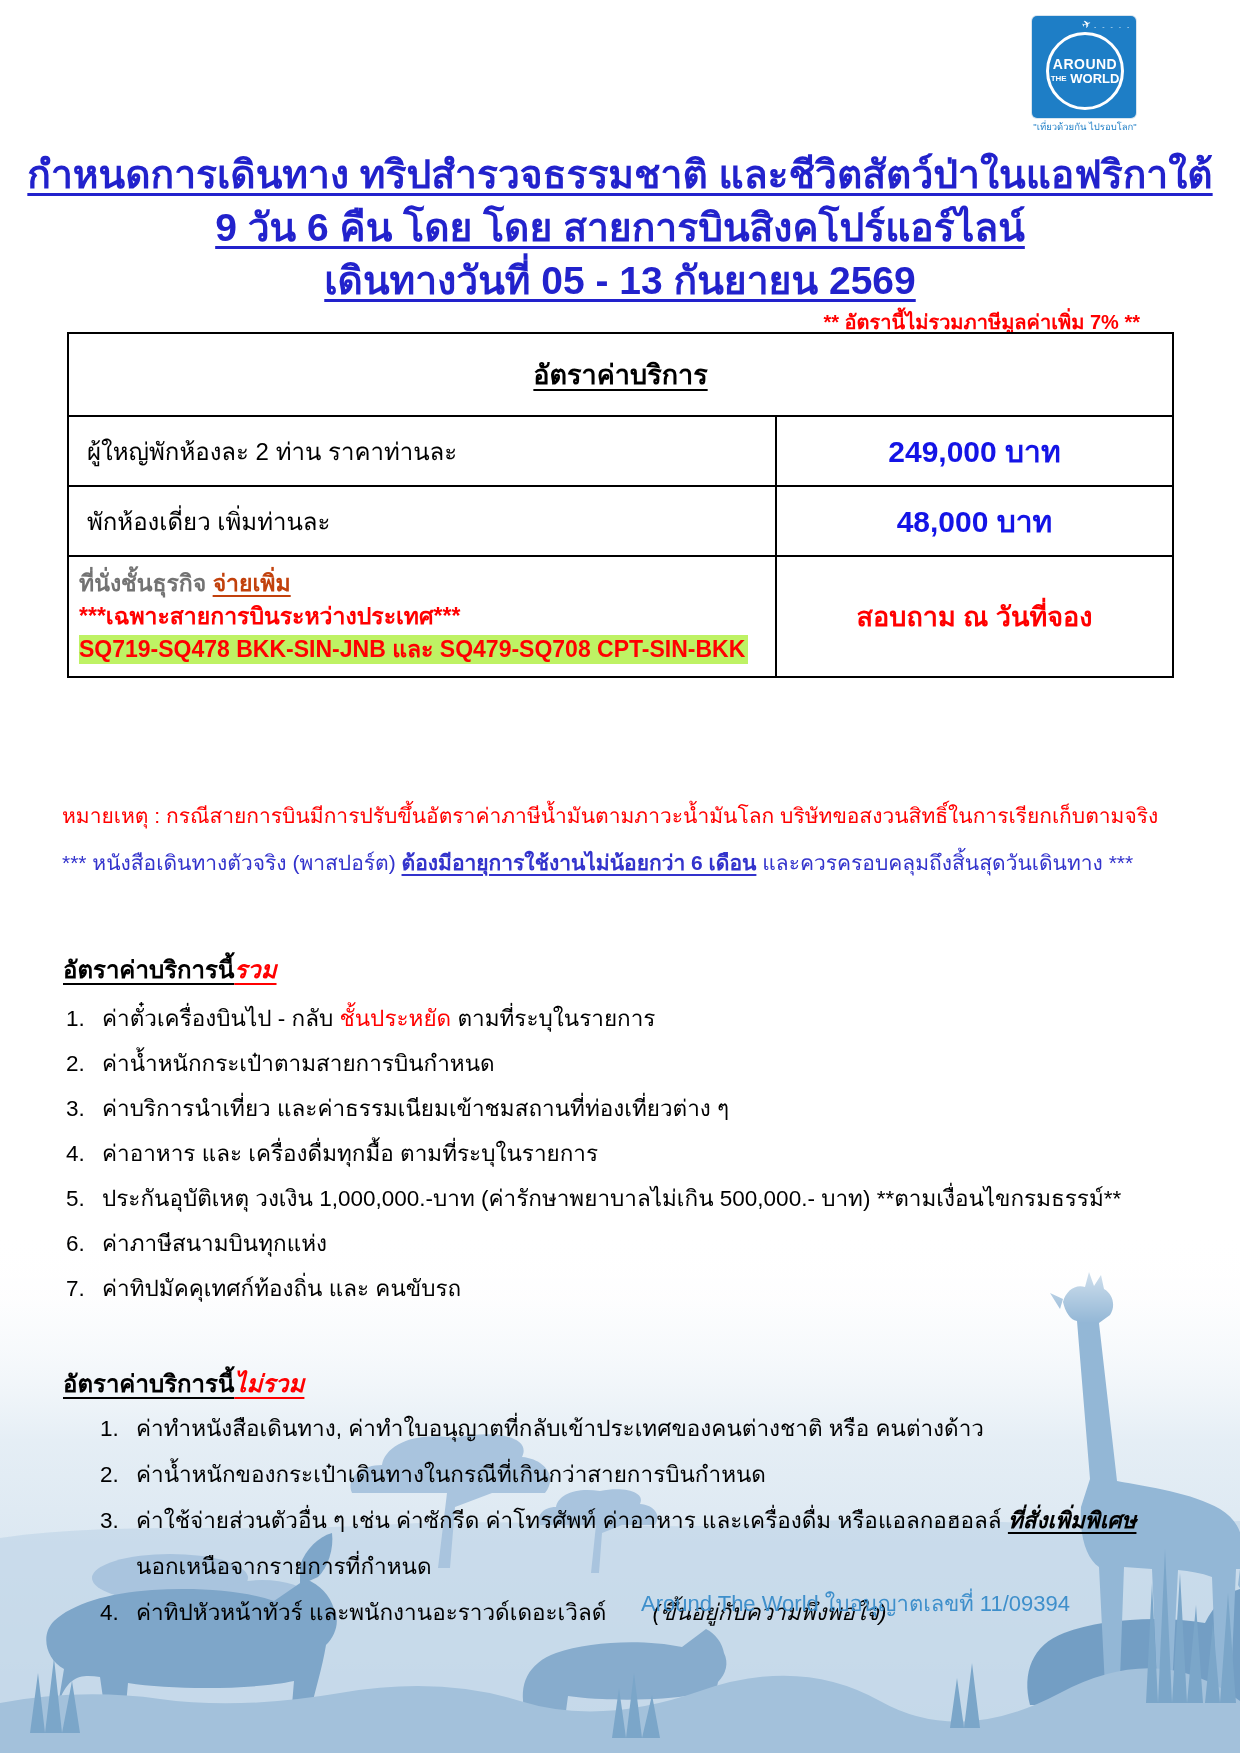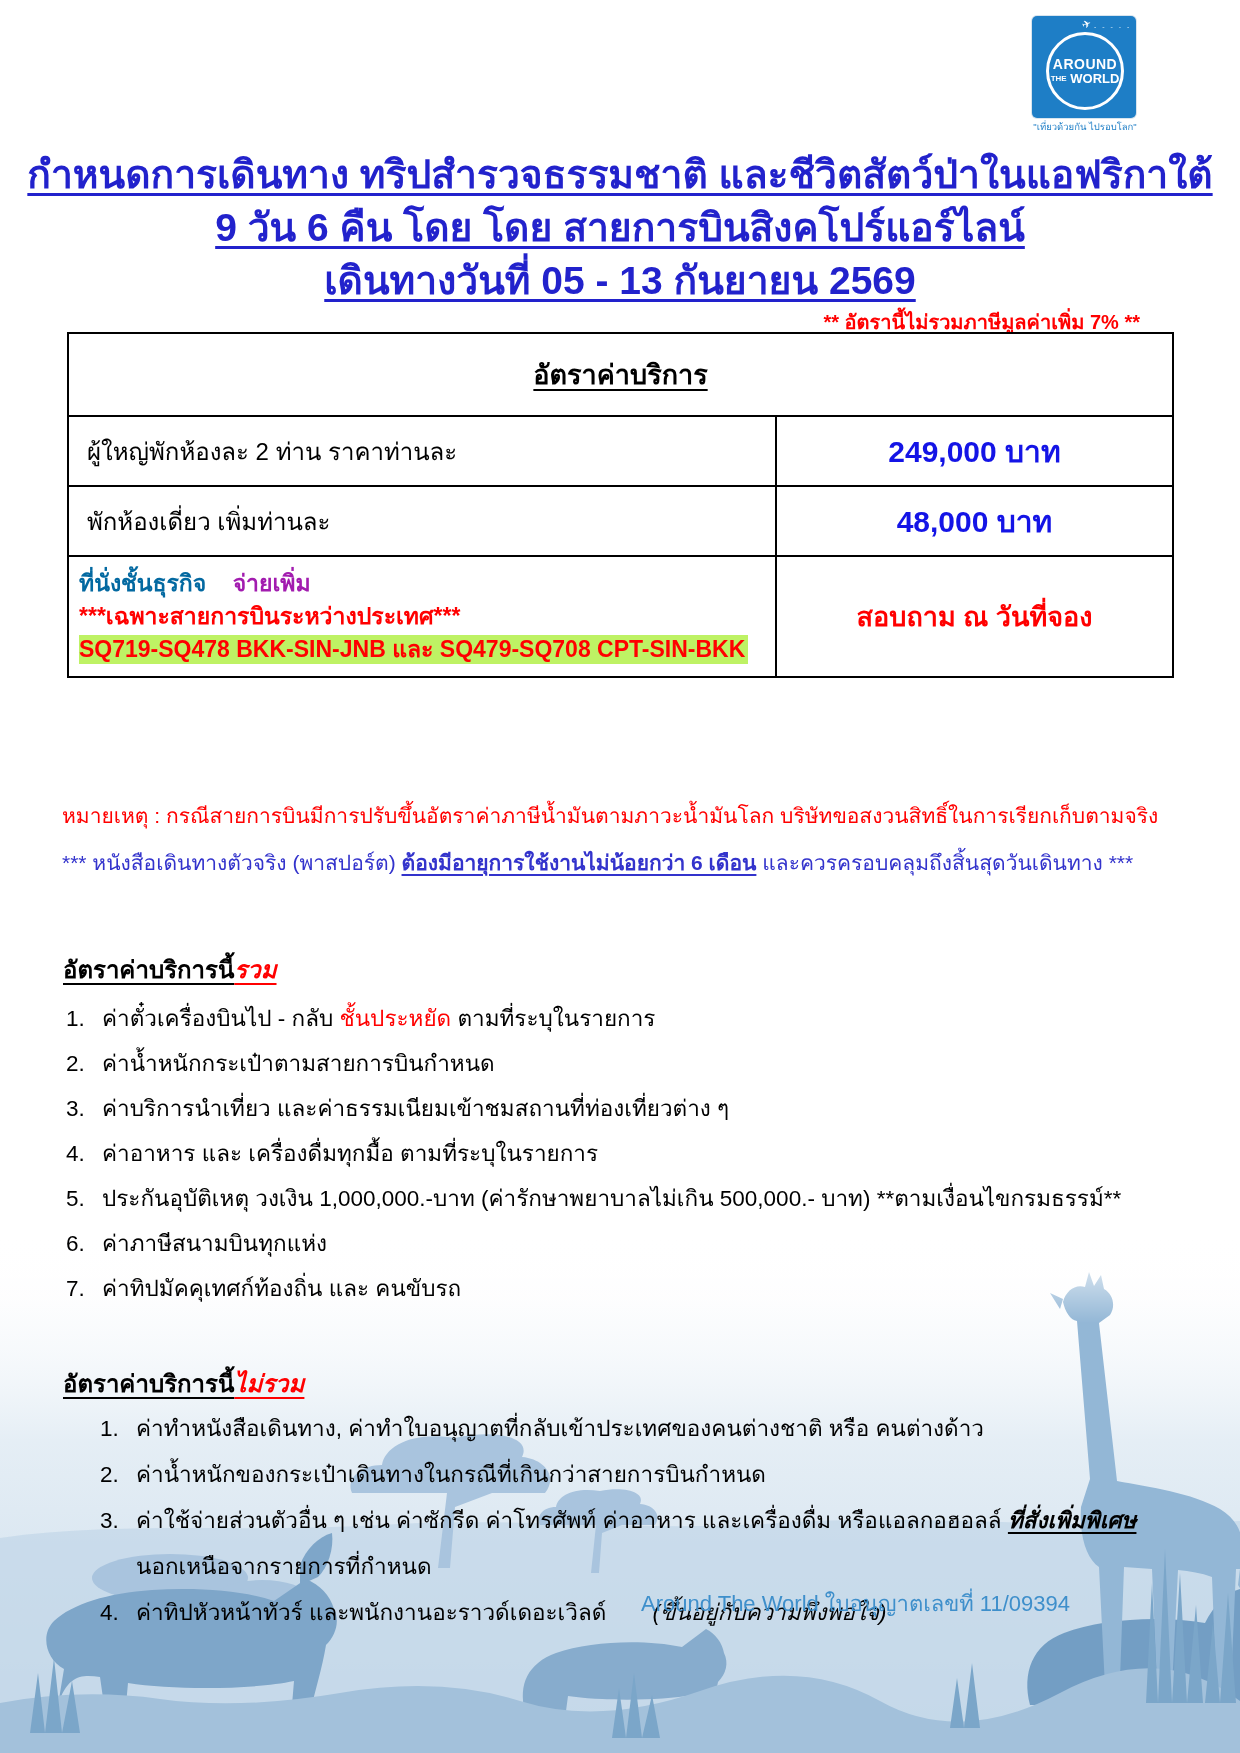--- a/index.html
+++ b/index.html
@@ -39,23 +39,23 @@
     table-layout:fixed;background:#fff;
   }
   table.price td{border:2px solid #000;vertical-align:middle;}
   td.th-cell{height:79px;text-align:center;}
   .th-text{font-size:27px;font-weight:bold;text-decoration:underline;text-underline-offset:5px;}
   td.lbl{padding-left:18px;font-size:24px;height:66px;}
   td.lbl-multi{padding:4px 0 4px 10px;font-size:23px;font-weight:bold;line-height:33px;height:111px;}
   td.val{text-align:center;}
   .val-blue{color:#1414e6;font-weight:bold;font-size:30px;}
   .val-red{color:#ff0000;font-weight:bold;font-size:27px;}
-  .blue-b{color:#0369a1;}
+  .blue-b{color:#737373;}
   .red-b{color:#ff0000;}
-  .red-u{color:#a21caf;text-underline-offset:4px;margin-left:20px;}
+  .red-u{color:#c2410c;text-decoration:underline;text-underline-offset:4px;}
   .hl{background:#bef264;color:#ff0000;padding:1px 3px 2px 0;}
   
   .remark{position:absolute;left:62px;top:799px;width:1118px;color:#ff0000;font-size:21px;z-index:2;}
   .passport{position:absolute;left:62px;top:846px;width:1118px;color:#3333cc;font-size:21px;z-index:2;}
   .passport b u{text-underline-offset:4px;}
   
   .sec-head{position:absolute;left:63px;font-size:24px;font-weight:bold;z-index:2;}
   .sec-head .h-black{color:#000;text-decoration:underline;text-underline-offset:5px;}
   .sec-head .h-red{color:#ff0000;font-style:italic;text-decoration:underline;text-underline-offset:5px;}
   .sec1{top:950px;}

